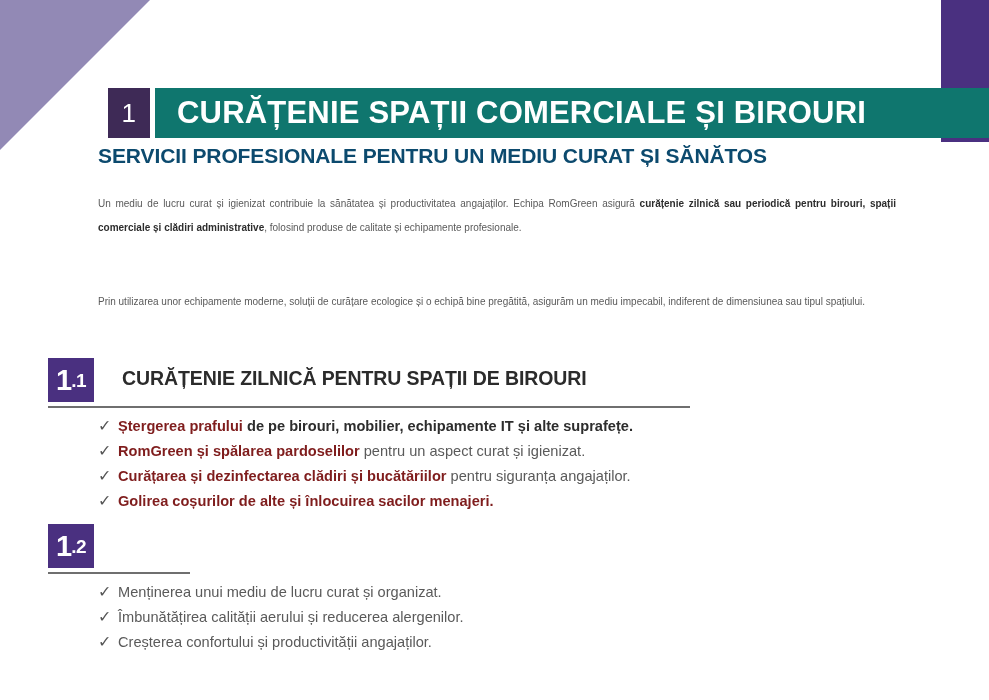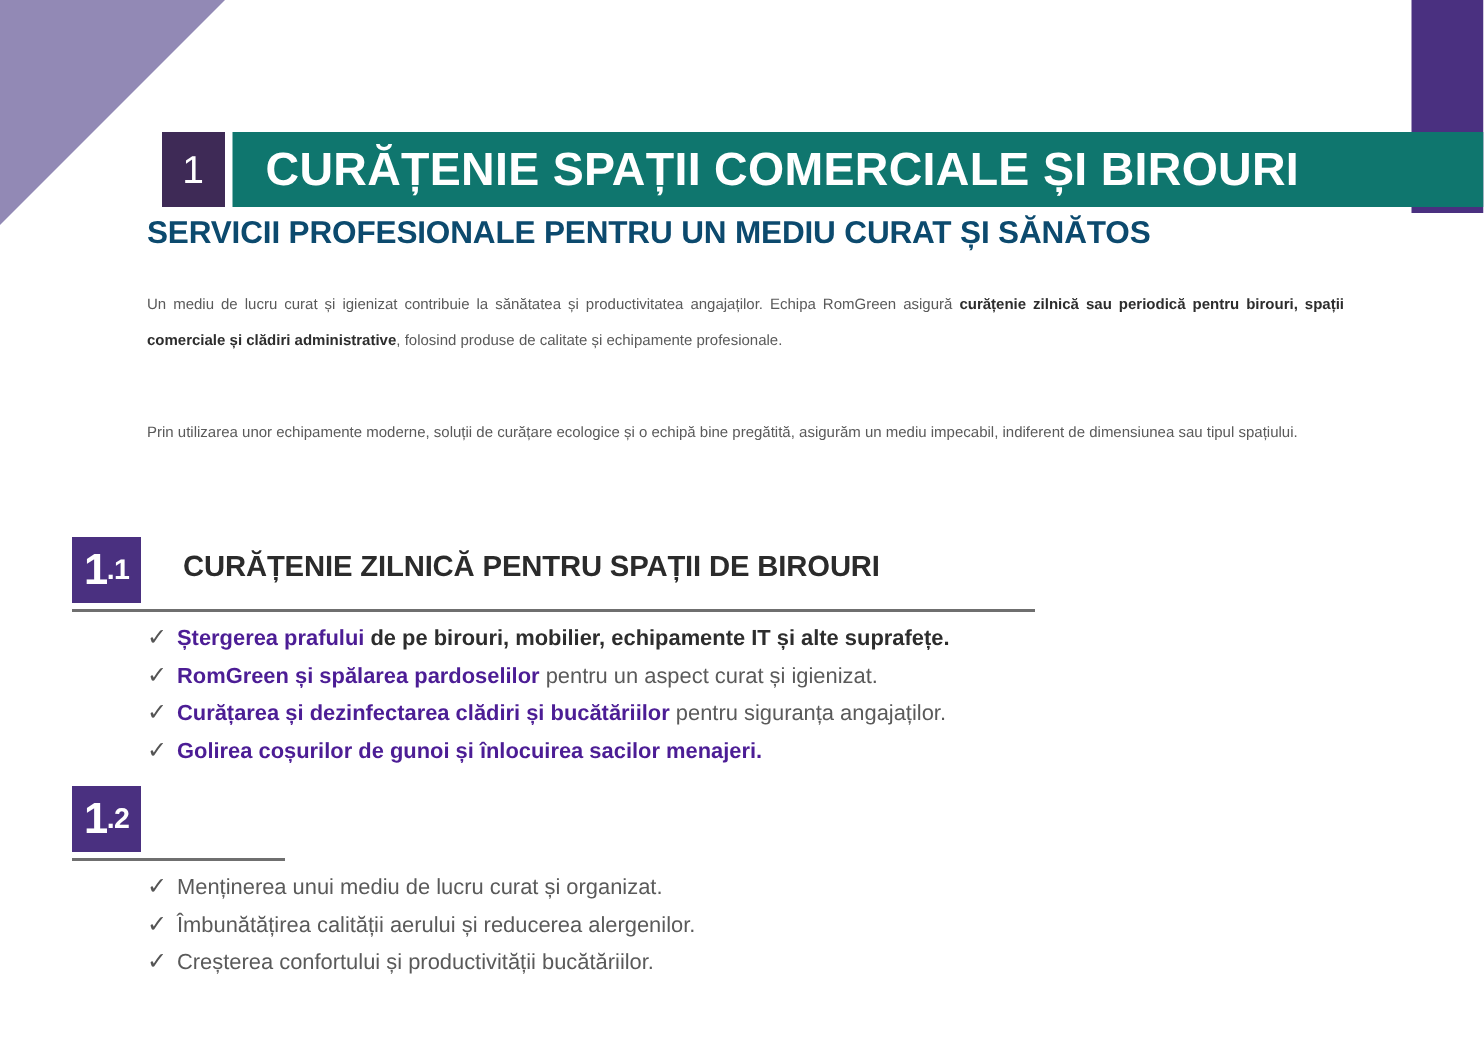--- a/index.html
+++ b/index.html
@@ -98,21 +98,21 @@
     position: absolute;
     left: 98px;
     width: 798px;
     font-size: 10px;
     line-height: 24px;
     color: #5a5a5a;
     text-align: justify;
   }
   .para b { color: #2d2d2d; font-weight: 700; }
   .para-1 { top: 192px; }
-  .para-2 { top: 277px; }
+  .para-2 { top: 290px; }
 
   
   .section {
     position: absolute;
     left: 48px;
   }
   .section-head {
     display: flex;
     align-items: flex-start;
   }
@@ -166,21 +166,21 @@
     color: #5a5a5a;
     margin-bottom: 1px;
   }
   .check {
     flex: 0 0 auto;
     width: 20px;
     color: #555555;
     font-size: 16px;
     font-weight: 300;
   }
-  .bullet .txt b { color: #4c1d95; font-weight: 700; margin-top: 48px; }
+  .bullet .txt b { color: #7f1d1d; font-weight: 700; margin-top: 48px; }
   .bullet.strong .txt { color: #2d2d2d; font-weight: 700; }
 
   #sec-1-1 { top: 358px; }
   #sec-1-2 { top: 524px; }
 </style>
 </head>
 <body>
 
 <div class="page">
 
@@ -218,21 +218,21 @@
       <div class="bullet">
         <span class="check">✓</span>
         <span class="txt"><b>RomGreen și spălarea pardoselilor</b><span> pentru un aspect curat și igienizat.</span></span>
       </div>
       <div class="bullet">
         <span class="check">✓</span>
         <span class="txt"><b>Curățarea și dezinfectarea clădiri și bucătăriilor</b><span> pentru siguranța angajaților.</span></span>
       </div>
       <div class="bullet">
         <span class="check">✓</span>
-        <span class="txt"><b>Golirea coșurilor de gunoi și înlocuirea sacilor menajeri.</b><span></span></span>
+        <span class="txt"><b>Golirea coșurilor de alte și înlocuirea sacilor menajeri.</b><span></span></span>
       </div>
     </div>
   </div>
 
   <div class="section" id="sec-1-2">
     <div class="section-head">
       <div class="sec-badge">
         <span class="big">1</span>
           <span class="small">.2</span>
       </div>
@@ -242,18 +242,18 @@
       <div class="bullet">
         <span class="check">✓</span>
         <span class="txt"><span>Menținerea unui mediu de lucru curat și organizat.</span></span>
       </div>
       <div class="bullet">
         <span class="check">✓</span>
         <span class="txt"><span>Îmbunătățirea calității aerului și reducerea alergenilor.</span></span>
       </div>
       <div class="bullet">
         <span class="check">✓</span>
-        <span class="txt"><span>Creșterea confortului și productivității bucătăriilor.</span></span>
+        <span class="txt"><span>Creșterea confortului și productivității angajaților.</span></span>
       </div>
     </div>
   </div>
 
 </div>
 
 </body></html>

